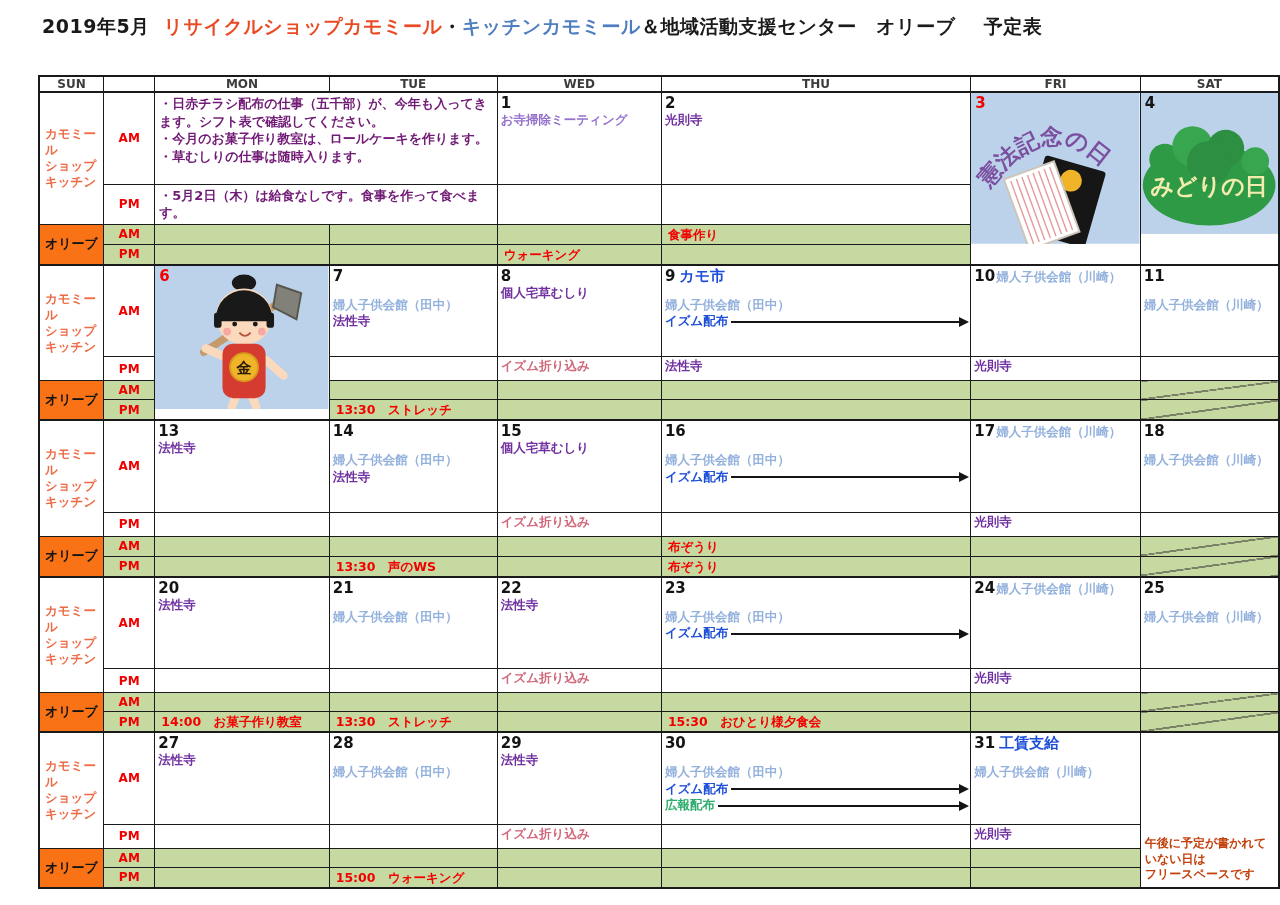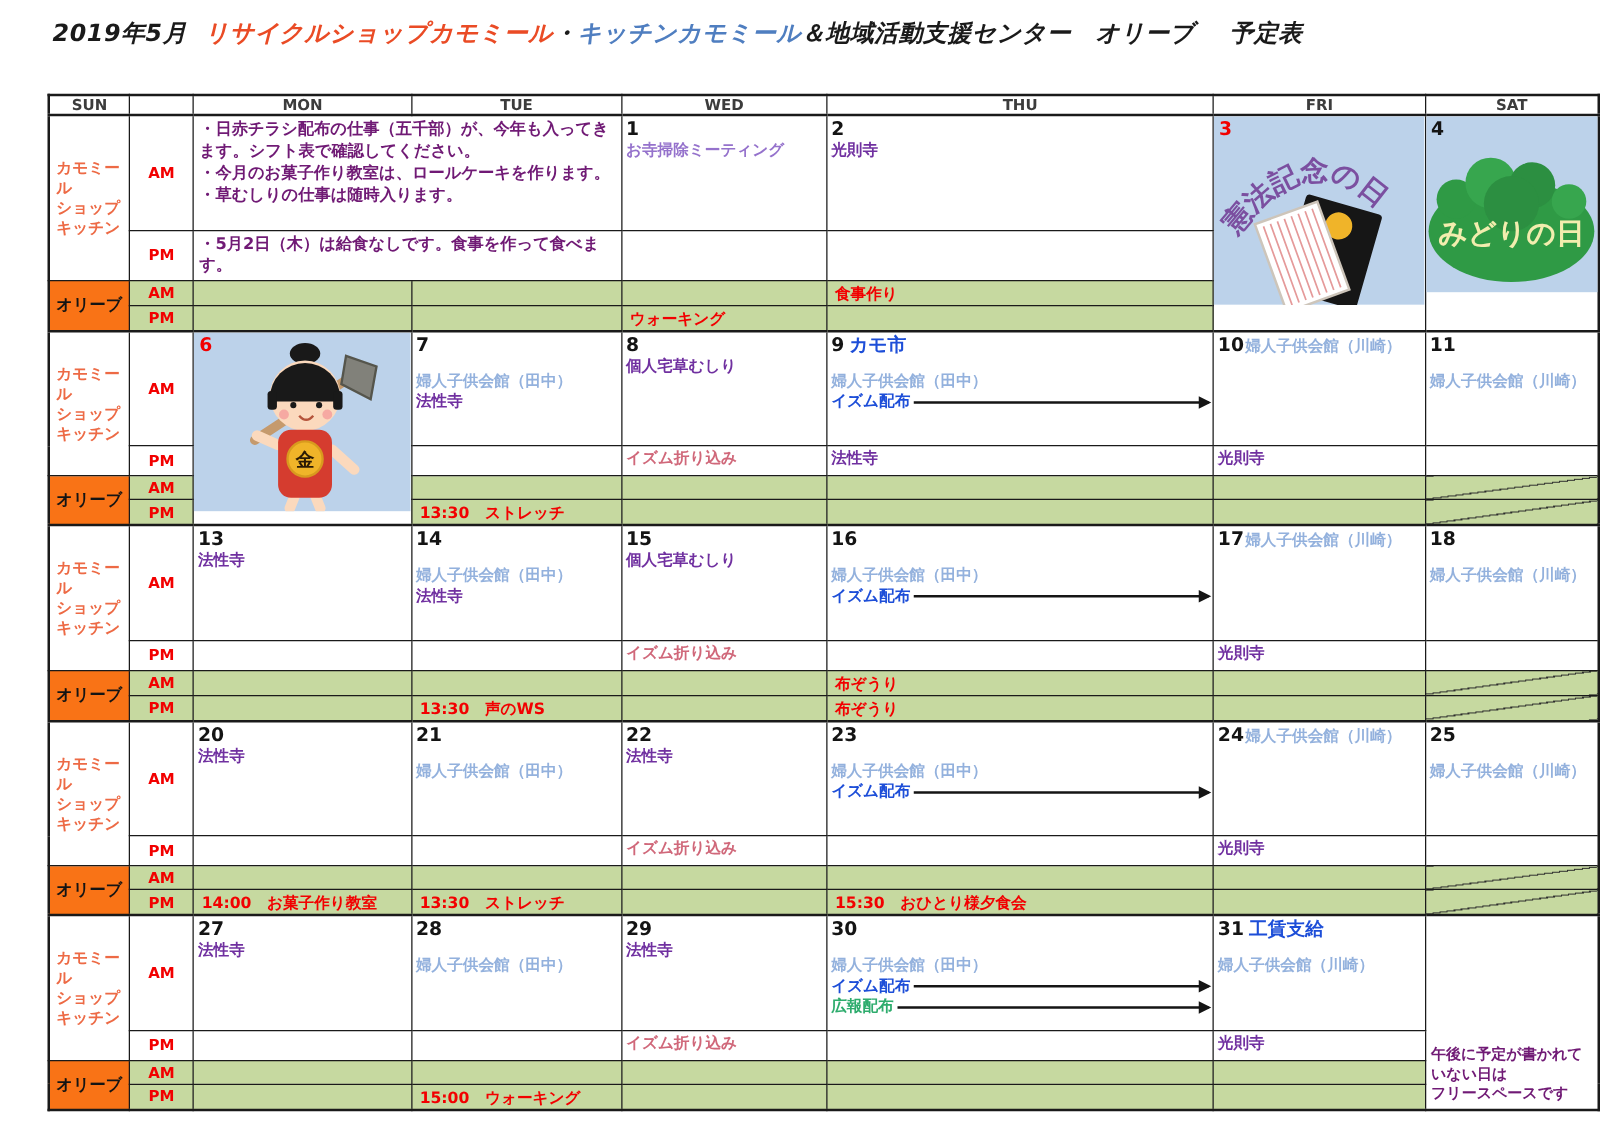--- a/index.html
+++ b/index.html
@@ -1,21 +1,21 @@
 <!DOCTYPE html>
 <html><head>
 <meta charset="utf-8">
 <style>
   * { margin:0; padding:0; box-sizing:border-box; }
   body { background:#e9e9e9; font-family:"DejaVu Sans", sans-serif; }
   .page { position:relative; width:1280px; height:905px; background:#ffffff; overflow:hidden;
           font-weight:bold; color:#111; }
 
   
-  .title-row { position:absolute; left:42px; top:14px; font-size:19px; letter-spacing:0.5px; white-space:nowrap;font-style:italic; }
+  .title-row { position:absolute; left:42px; top:14px; font-size:19px; letter-spacing:0.5px; white-space:nowrap; }
   .t-black { color:#1a1a1a; }
   .t-orange { color:#ea4b25; margin-left:14px; }
   .t-blue { color:#4f7ec0; }
   .t-suffix { margin-left:28px; }
   .contact { position:absolute; top:47px; right:88px; font-size:14.5px; color:#1f1f1f; white-space:nowrap; }
   .contact .gap { display:inline-block; width:34px; }
 
   
   table.cal { position:absolute; left:38px; top:75px; border-collapse:collapse; table-layout:fixed;
               border:2px solid #1a1a1a; background:#fff; }
@@ -63,21 +63,21 @@
   .arrow.a2 { width:249px; }
   .arrow::after { content:""; position:absolute; right:-2px; top:-6px; width:0; height:0;
                   border-left:10px solid #151515; border-top:5px solid transparent; border-bottom:5px solid transparent; }
 
   td.imgcell { position:relative; padding:0; vertical-align:top; }
   td.imgcell svg { display:block; width:100%; height:100%; }
   .hnum { position:absolute; top:1px; left:4px; font-size:15px; z-index:2; color:#141414; }
   .hnum.c-red { color:#f20000; }
 
   td.freenote { vertical-align:bottom; padding:2px 2px 4px 4px; }
-  td.freenote div { font-size:12px; line-height:15.5px; color:#701a75; white-space:pre-line; }
+  td.freenote div { font-size:12px; line-height:15.5px; color:#c2410c; white-space:pre-line; }
 </style>
 </head>
 <body>
 
 <div class="page">
 
   <div class="title-row">
     <span class="t-black">2019年5月</span><span class="t-orange">リサイクルショップカモミール</span><span class="t-black">・</span><span class="t-blue">キッチンカモミール</span><span class="t-black">＆地域活動支援センター　オリーブ</span><span class="t-black t-suffix">予定表</span>
   </div>
 

